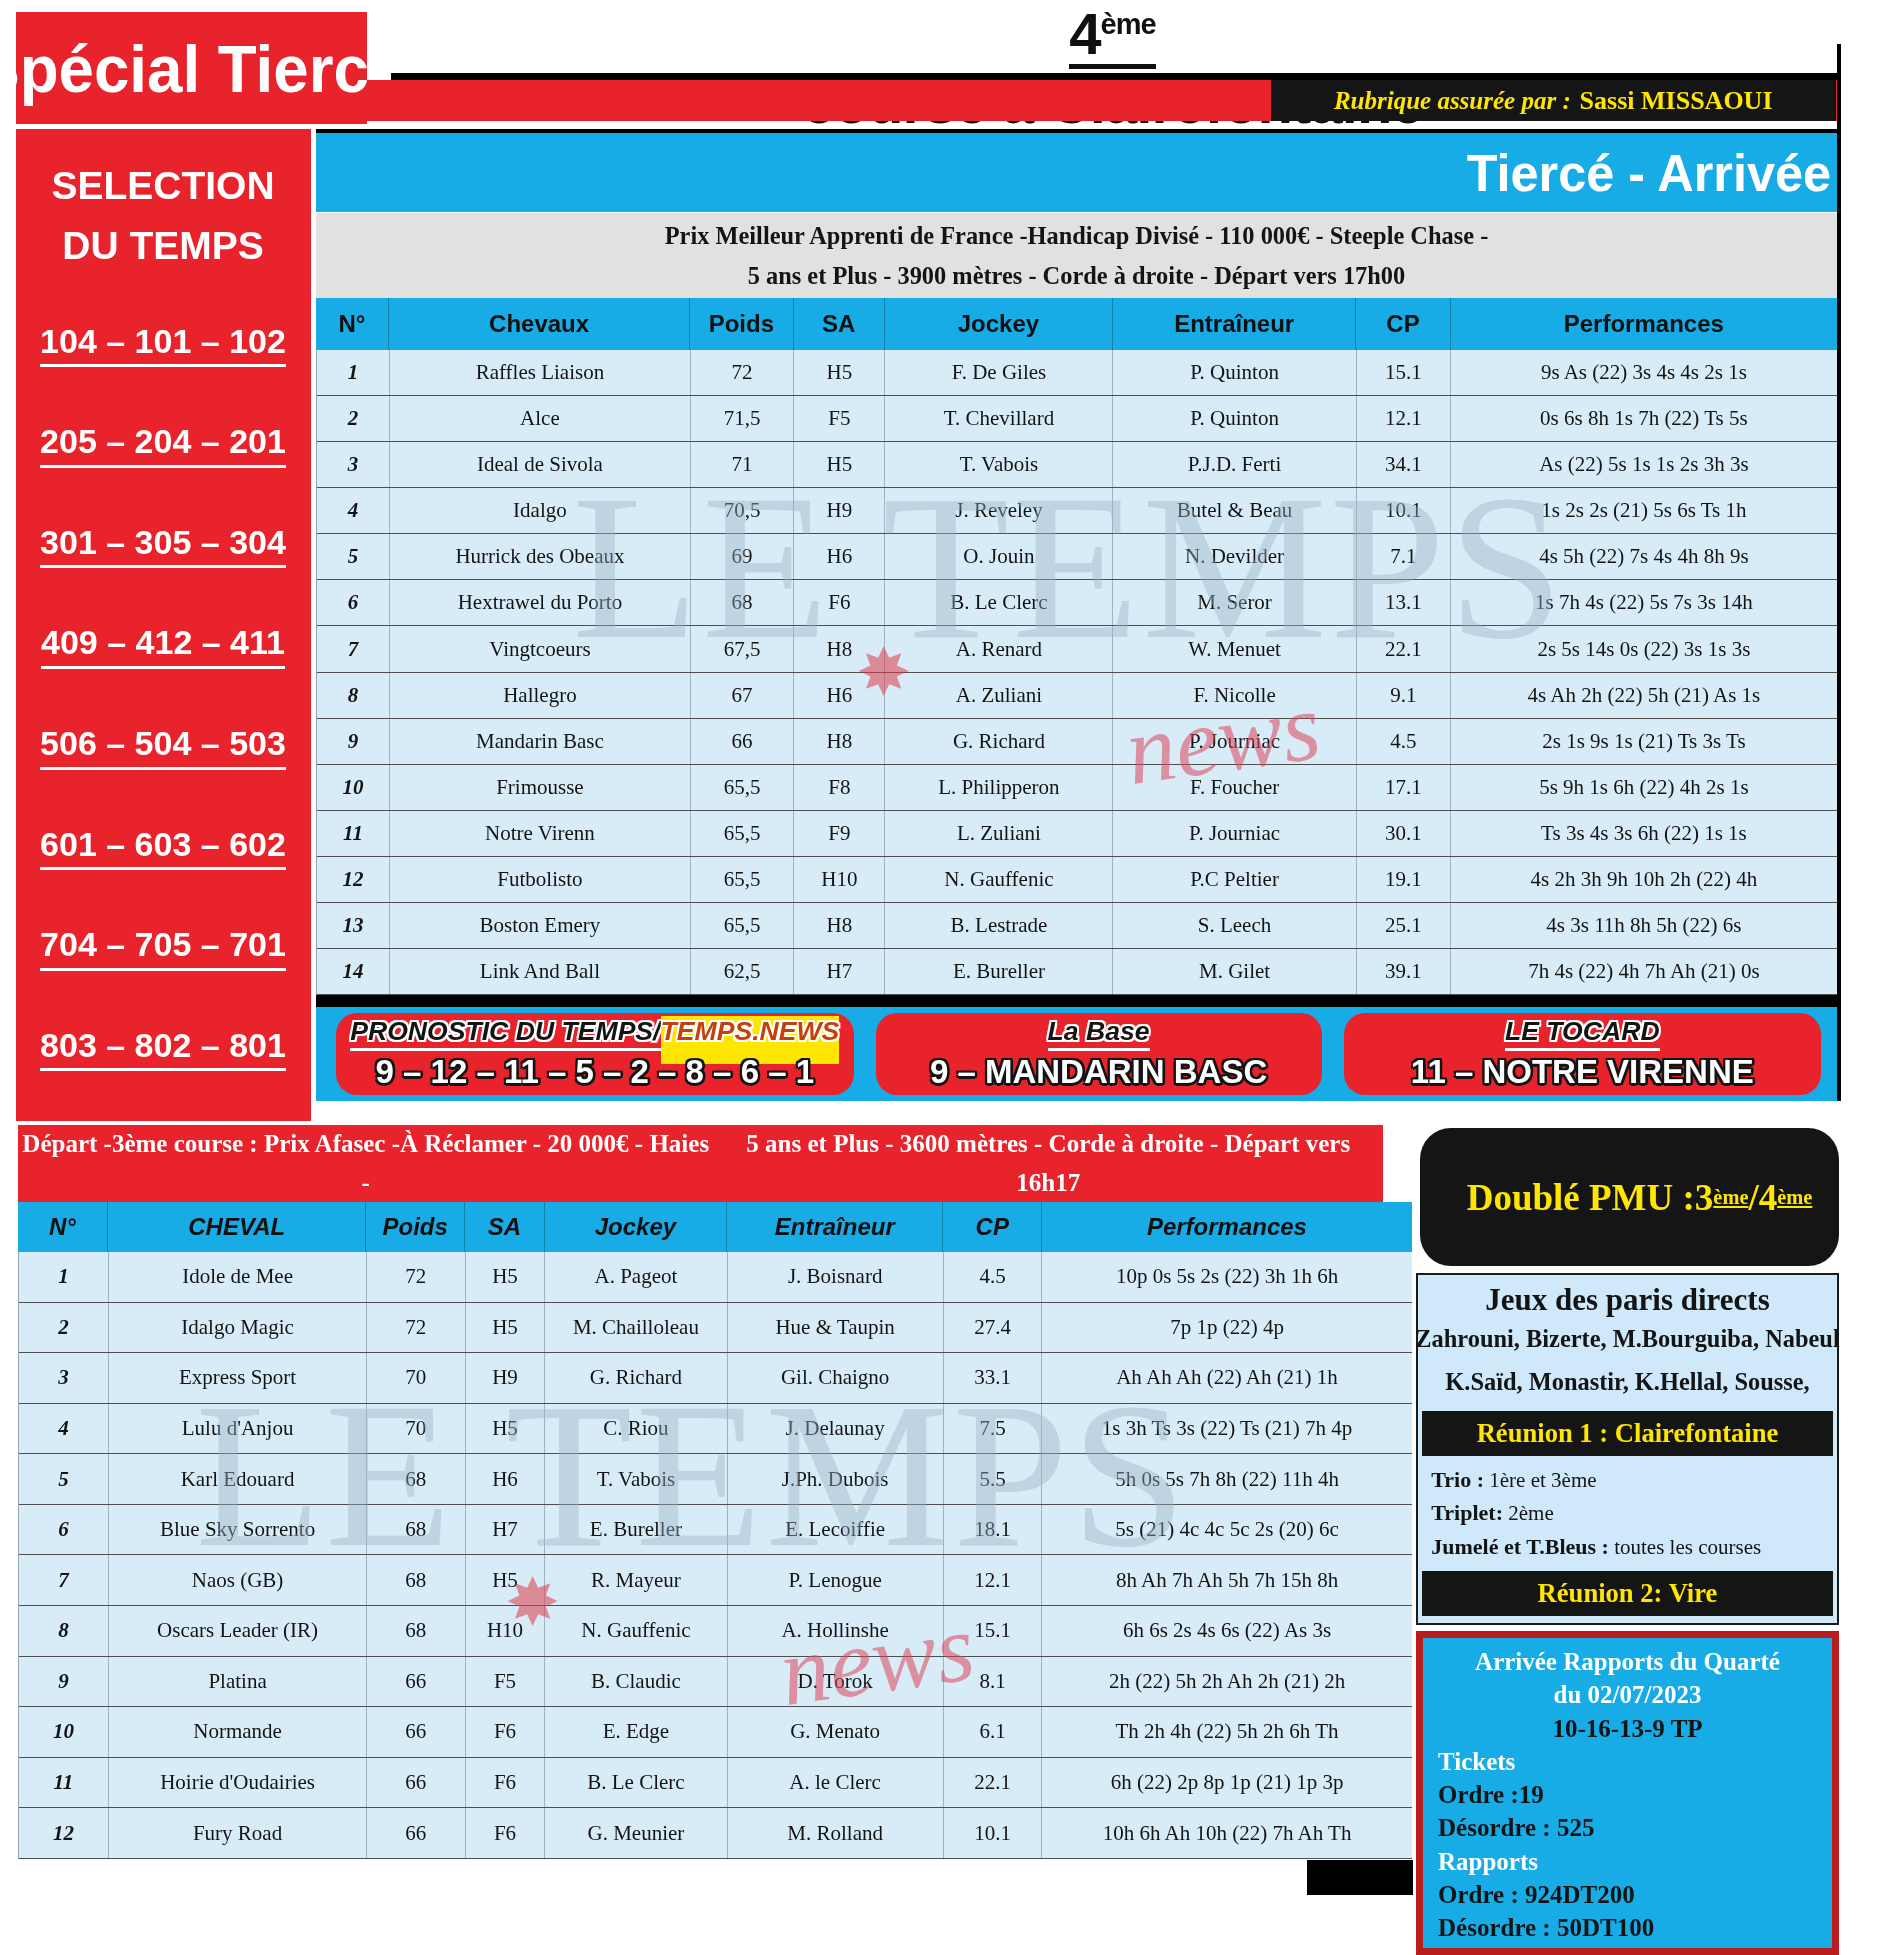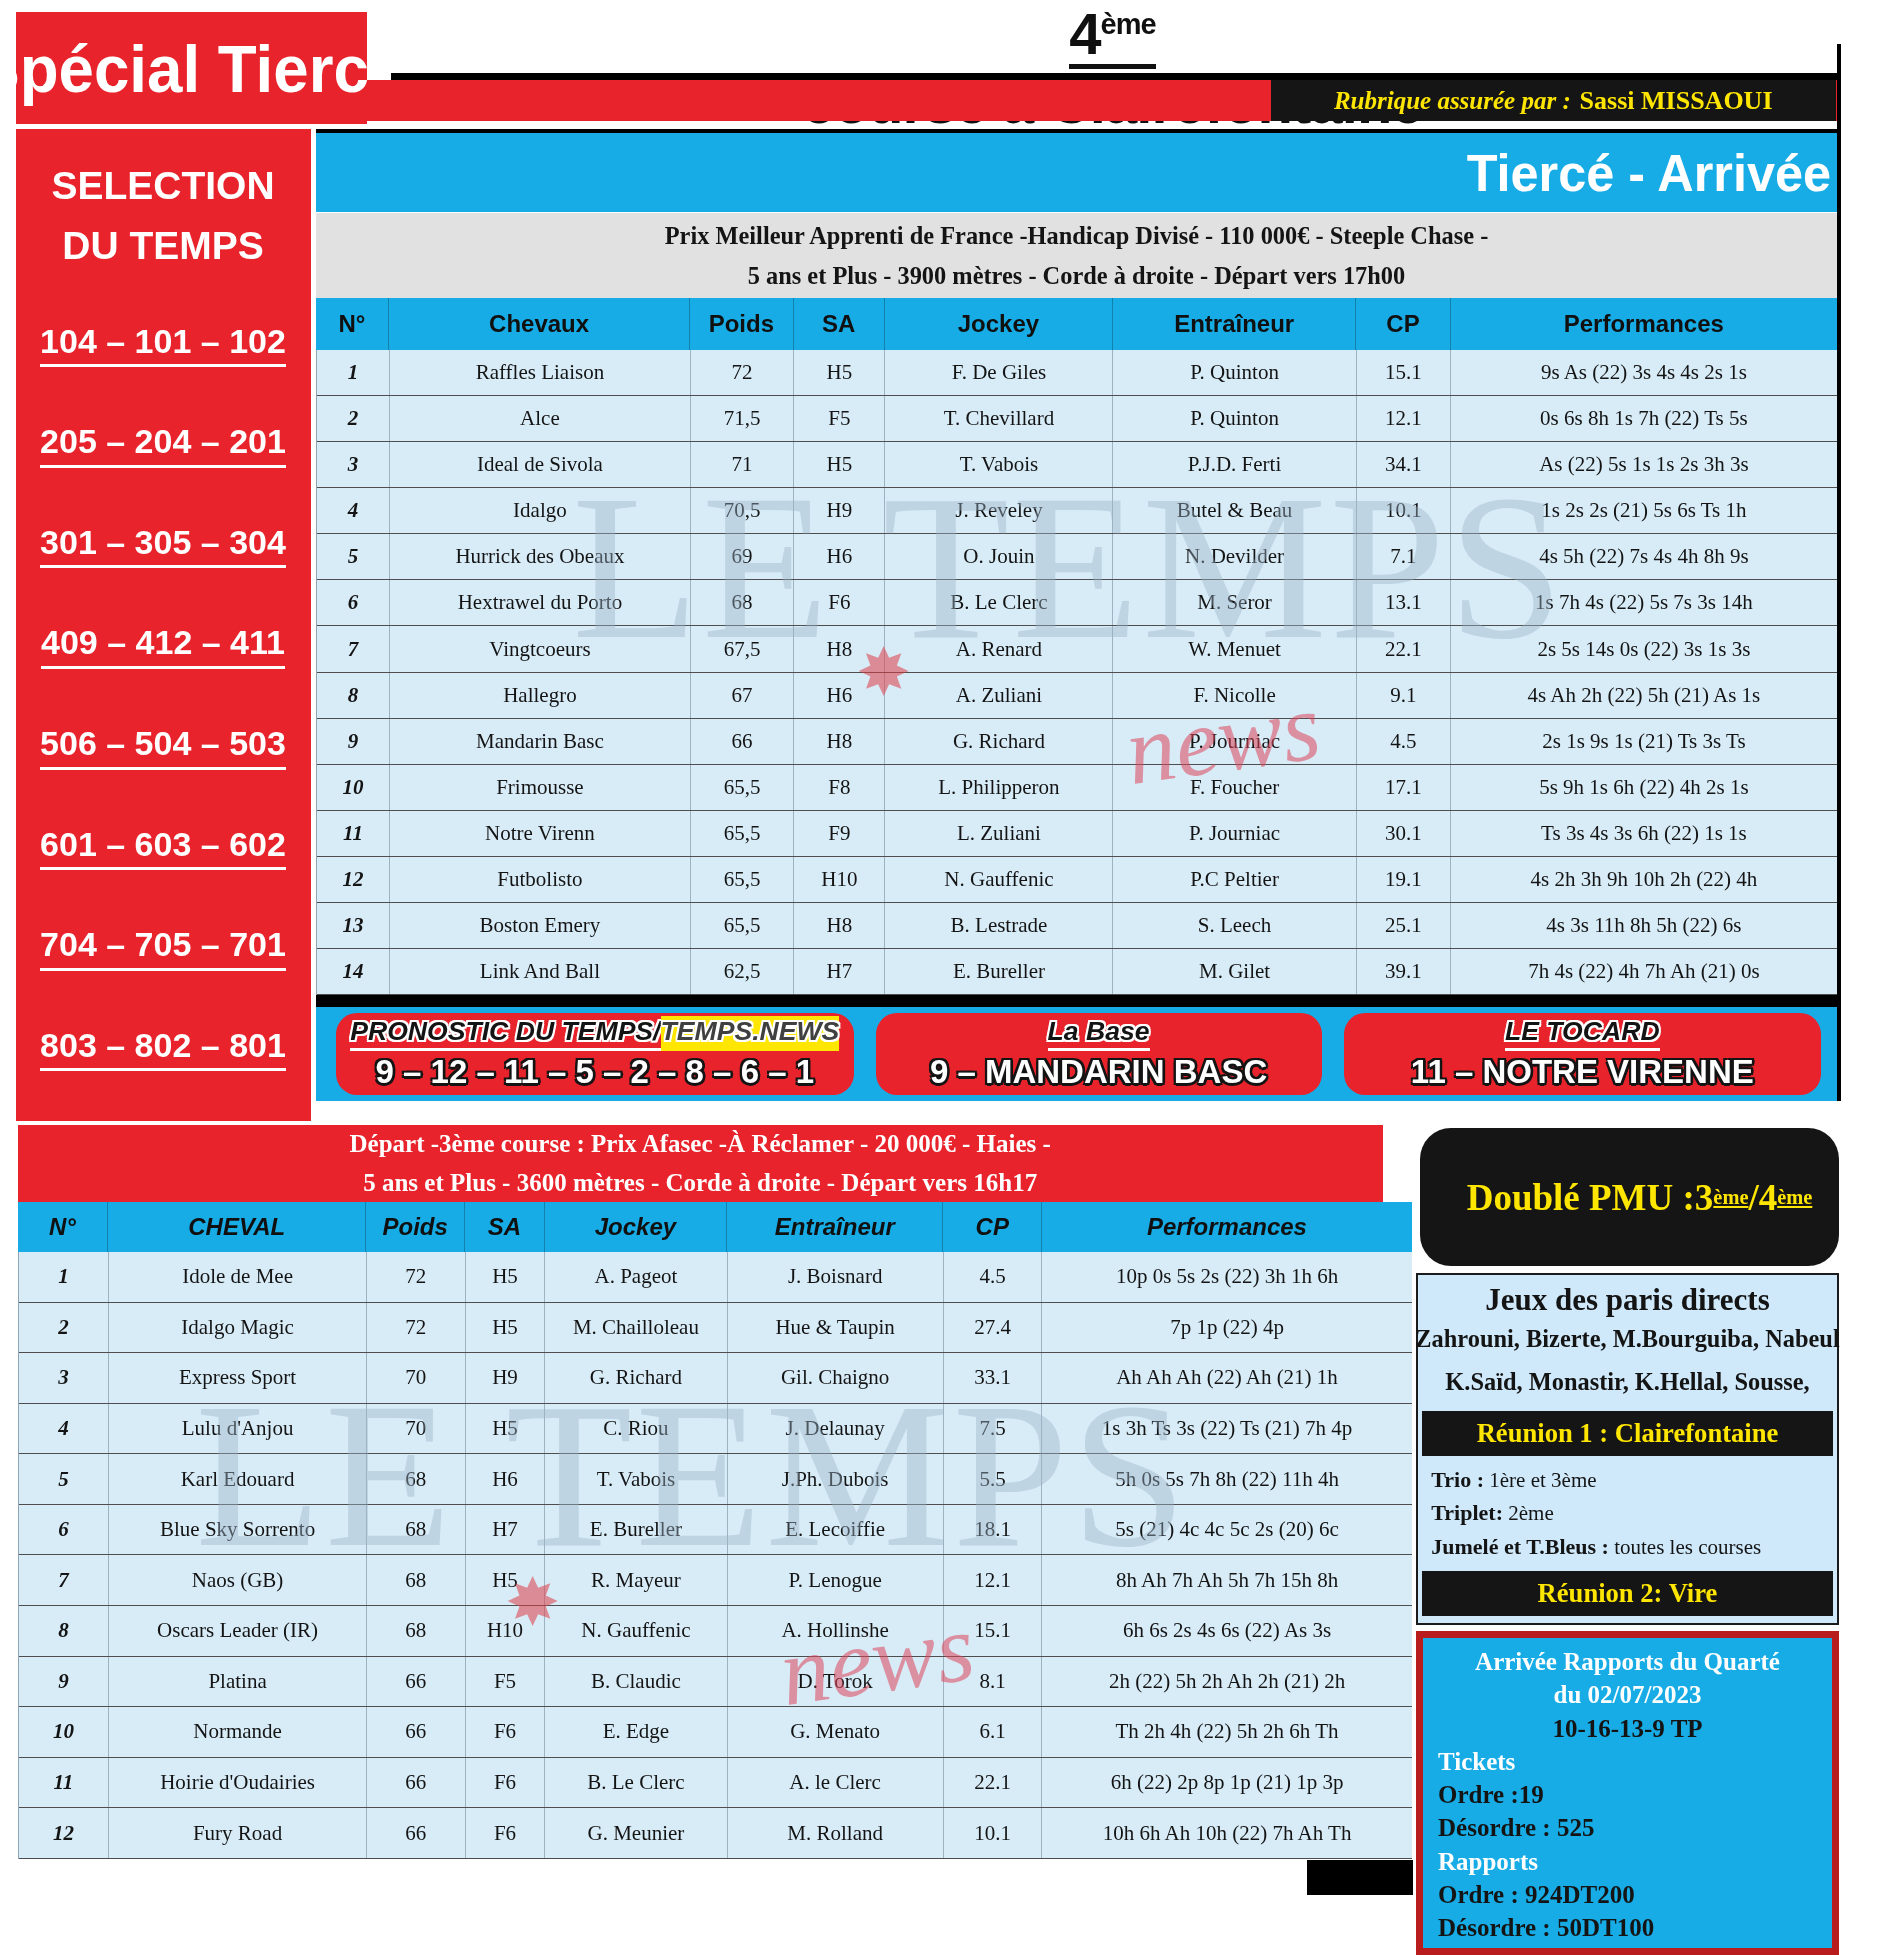--- a/index.html
+++ b/index.html
@@ -72,30 +72,30 @@
   .pro-box{background:var(--red);border-radius:21px;display:flex;flex-direction:column;
            align-items:center;justify-content:center;overflow:hidden;}
   .pro-box.b1{flex:1.16;}
   .pro-box.b2{flex:1;}
   .pro-box.b3{flex:1.07;}
   .pro-head{font-family:"Liberation Sans",sans-serif;font-weight:900;font-style:italic;font-size:26.6px;
             color:#141414;white-space:nowrap;line-height:1.1;
             text-shadow:-1.8px -1.8px 0 #fff,1.8px -1.8px 0 #fff,-1.8px 1.8px 0 #fff,1.8px 1.8px 0 #fff,
                         0 -1.8px 0 #fff,0 1.8px 0 #fff,-1.8px 0 0 #fff,1.8px 0 0 #fff;}
   .pro-head .u{border-bottom:3.5px solid #fff;padding-bottom:1.8px;}
-  .pro-head .hl{background:var(--yellow);color:#404040;border-bottom:3.5px solid var(--yellow);padding-bottom:2px;}
+  .pro-head .hl{background:var(--yellow);color:#c2410c;border-bottom:3.5px solid var(--yellow);padding-bottom:15px;}
   .pro-value{font-family:"Liberation Sans",sans-serif;font-weight:900;color:#fff;font-size:33px;
              margin-top:6.2px;white-space:nowrap;
              text-shadow:-2.2px -2.2px 0 #141414,2.2px -2.2px 0 #141414,-2.2px 2.2px 0 #141414,2.2px 2.2px 0 #141414,
                          0 2.7px 0 #141414,2.7px 0 0 #141414;}
   .vrule{position:absolute;left:1837px;top:44px;width:4.4px;height:1057px;background:#000;}
 
   
   .r3-header{position:absolute;left:17.7px;top:1125px;width:1365px;height:78px;background:var(--red);
-             display:flex;flex-direction:column;justify-content:center;text-align:center;color:#fff;
+             display:flex;flex-direction:row;justify-content:center;text-align:center;color:#fff;
              font-weight:bold;font-size:25px;line-height:1.55;}
   .black-box-bottom{position:absolute;left:1307px;top:1860px;width:106px;height:35px;background:#000;}
 
   
   .side-double{position:absolute;left:1420px;top:1128px;width:419px;height:138px;background:#151515;
                border-radius:31px;display:flex;align-items:center;justify-content:center;
                color:var(--yellow);font-weight:bold;font-size:37px;white-space:nowrap;padding-left:20px;}
   .side-double sup{font-size:20.4px;text-decoration:underline;}
   .side-panel{position:absolute;left:1416px;top:1273px;width:423px;height:352px;background:#cfe9fb;
               border:2.7px solid #1b1b1b;display:flex;flex-direction:column;align-items:center;}

